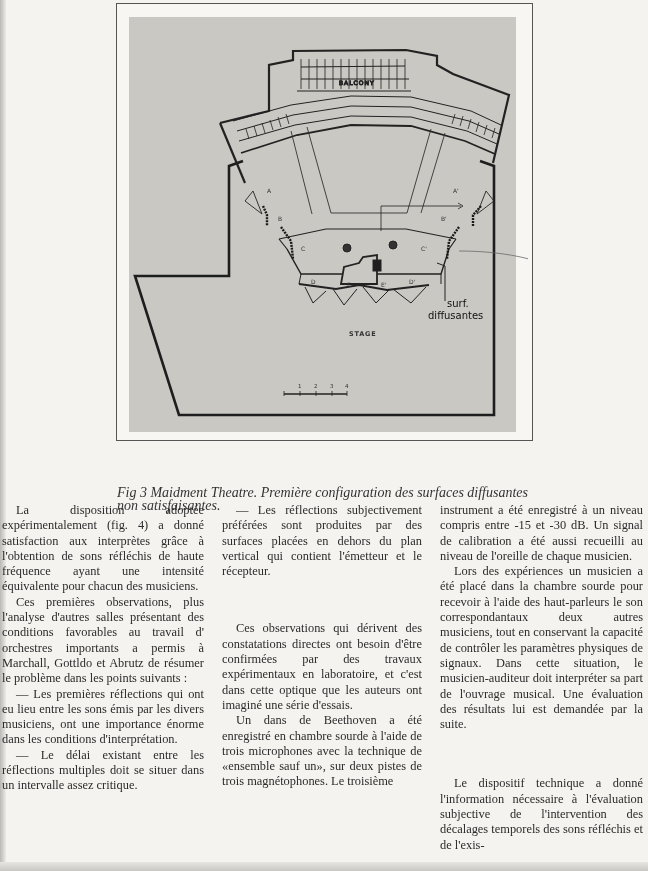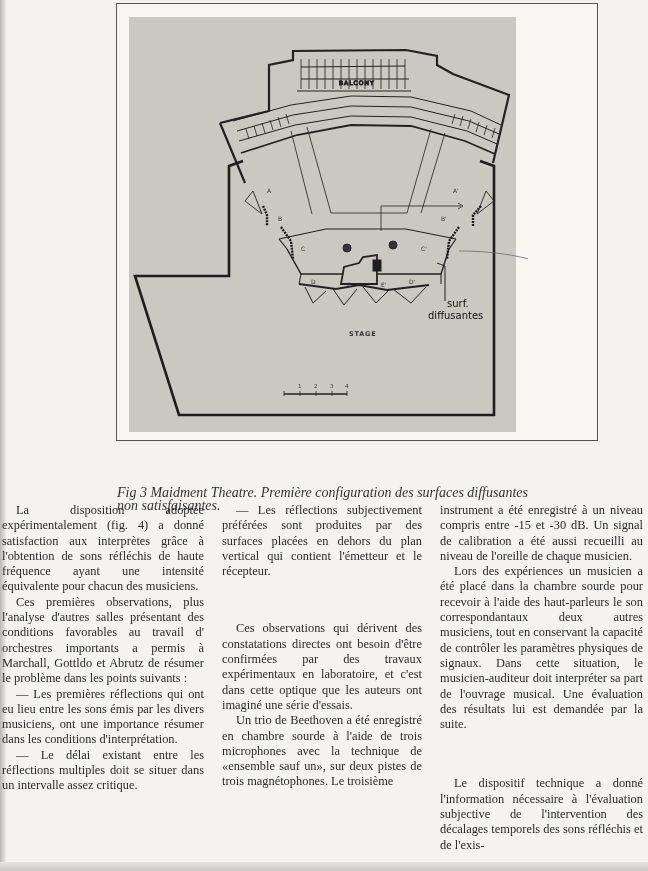--- a/index.html
+++ b/index.html
@@ -12,21 +12,21 @@
   }
   .gutter {
     position: absolute; left: 0; top: 0; width: 6px; height: 871px;
     background: linear-gradient(to right, #b8b8b4, #ecebe7);
   }
   .bottom-strip {
     position: absolute; left: 0; top: 862px; width: 648px; height: 9px;
     background: linear-gradient(to bottom, #e6e5e1, #c9c8c4);
   }
   .figure-frame {
-    position: absolute; left: 116px; top: 3px; width: 482px; height: 438px;
+    position: absolute; left: 116px; top: 3px; width: 417px; height: 438px;
     border: 1px solid #555; background: #f7f6f3; box-sizing: border-box;
   }
   .figure-frame svg { position: absolute; left: 0; top: 0; }
   .caption {
     position: absolute; left: 117px; top: 454px; width: 420px;
     font-style: italic; font-size: 14px; line-height: 13px; color: #333; margin-top: 32px;
   }
   .col {
     position: absolute; top: 503px;
     font-size: 12.4px; line-height: 15.3px; color: #2b2b2b;
@@ -126,28 +126,28 @@
       <text x="344" y="387">4</text>
     </g>
   </svg>
 </div>
 
 <div class="caption">Fig 3 Maidment Theatre. Première configuration des surfaces diffusantes non satisfaisantes.</div>
 
 <div class="col col1">
   <p>La disposition adoptée expérimentalement (fig. 4) a donné satisfaction aux interprètes grâce à l'obtention de sons réfléchis de haute fréquence ayant une intensité équivalente pour chacun des musiciens.</p>
   <p>Ces premières observations, plus l'analyse d'autres salles présentant des conditions favorables au travail d' orchestres importants a permis à Marchall, Gottldo et Abrutz de résumer le problème dans les points suivants :</p>
-  <p>— Les premières réflections qui ont eu lieu entre les sons émis par les divers musiciens, ont une importance résumer dans les conditions d'interprétation.</p>
+  <p>— Les premières réflections qui ont eu lieu entre les sons émis par les divers musiciens, ont une importance énorme dans les conditions d'interprétation.</p>
   <p>— Le délai existant entre les réflections multiples doit se situer dans un intervalle assez critique.</p>
 </div>
 
 <div class="col col2">
   <p>— Les réflections subjectivement préférées sont produites par des surfaces placées en dehors du plan vertical qui contient l'émetteur et le récepteur.</p>
   <p class="gap" style="margin-top:42px">Ces observations qui dérivent des constatations directes ont besoin d'être confirmées par des travaux expérimentaux en laboratoire, et c'est dans cette optique que les auteurs ont imaginé une série d'essais.</p>
-  <p>Un trio de Beethoven a été enregistré en chambre sourde à l'aide de trois microphones avec la technique de «ensemble sauf un», sur deux pistes de trois magnétophones. Le troisième</p>
+  <p>Un dans de Beethoven a été enregistré en chambre sourde à l'aide de trois microphones avec la technique de «ensemble sauf un», sur deux pistes de trois magnétophones. Le troisième</p>
 </div>
 
 <div class="col col3">
   <p style="text-indent:0">instrument a été enregistré à un niveau compris entre -15 et -30 dB. Un signal de calibration a été aussi recueilli au niveau de l'oreille de chaque musicien.</p>
   <p>Lors des expériences un musicien a été placé dans la chambre sourde pour recevoir à l'aide des haut-parleurs le son correspondantaux deux autres musiciens, tout en conservant la capacité de contrôler les paramètres physiques de signaux. Dans cette situation, le musicien-auditeur doit interpréter sa part de l'ouvrage musical. Une évaluation des résultats lui est demandée par la suite.</p>
   <p class="gap" style="margin-top:44px">Le dispositif technique a donné l'information nécessaire à l'évaluation subjective de l'intervention des décalages temporels des sons réfléchis et de l'exis-</p>
 </div>
 
 <div class="bottom-strip"></div>
 

